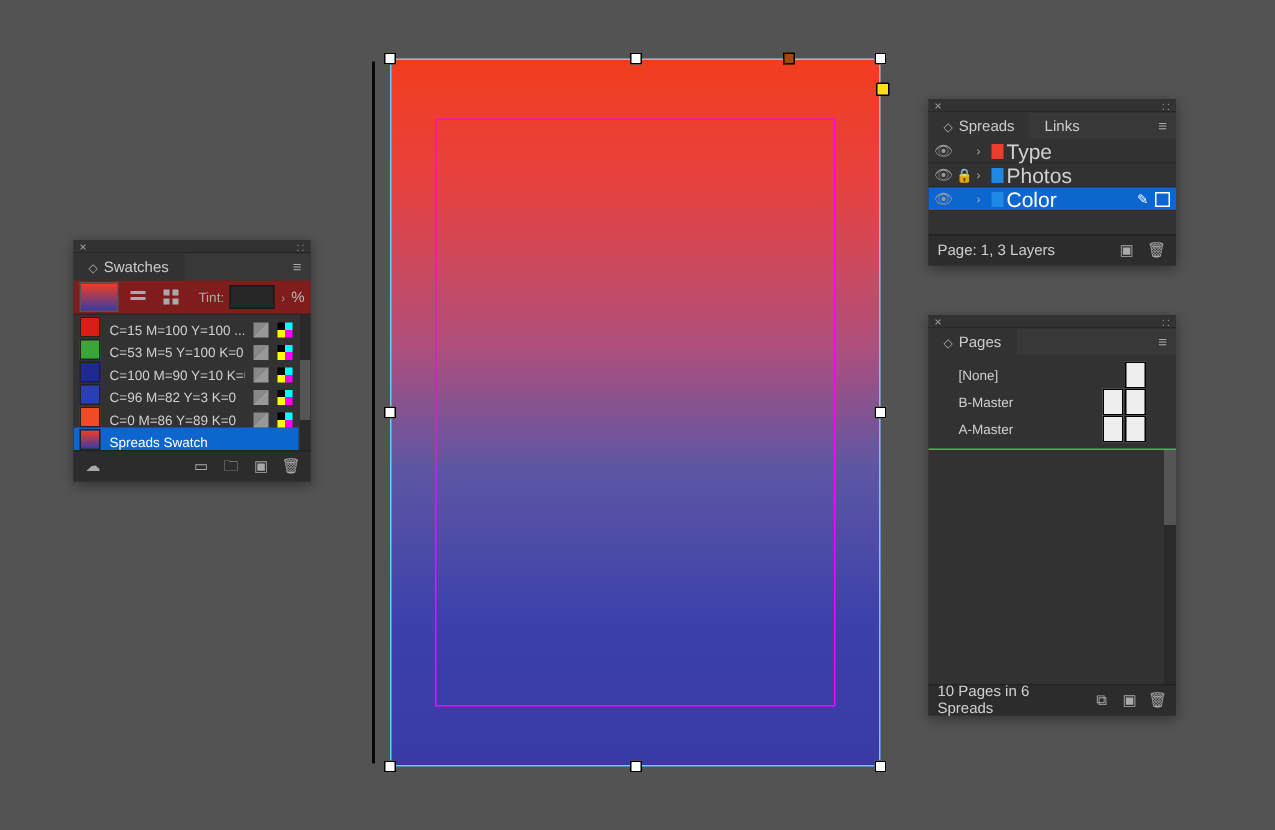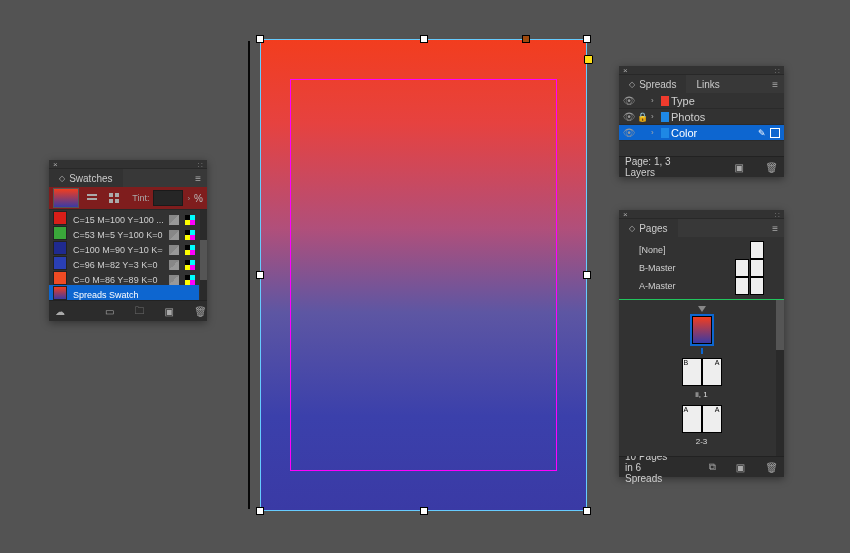--- a/index.html
+++ b/index.html
@@ -6,21 +6,21 @@
   .panel{position:absolute;background:#323232;box-shadow:0 2px 8px rgba(0,0,0,.4);}
   .panel-grip{height:8px;background:#323232;border-bottom:1px solid #282828;display:flex;align-items:center;}
   .panel-grip .x{margin-left:4px;color:#aaa;font-size:8px}
   .panel-grip .dots{margin-left:auto;margin-right:3px;color:#888;letter-spacing:1px;font-size:8px}
   .tabbar{display:flex;align-items:stretch;background:#383838;height:18px}
   .tab{padding:3px 10px;font-size:10px;color:#ccc;display:flex;align-items:center}
   .tab.active{background:#323232}
   .tab .chev{margin-right:4px;font-size:8px;color:#aaa}
   .tabbar .menu{margin-left:auto;padding:0 6px;display:flex;align-items:center;color:#aaa}
   .panel-body{background:#323232}
-  .panel-foot{height:20px;background:#2c2c2c;border-top:1px solid #222;display:flex;align-items:center;padding:0 6px;gap:20px}
+  .panel-foot{height:20px;background:#2c2c2c;border-top:1px solid #222;display:flex;align-items:center;padding:0 6px;gap:6px}
   .panel-foot .spacer{flex:1}
   .ficon{width:14px;height:14px;display:flex;align-items:center;justify-content:center;color:#aaa;font-size:10px}
 
   
   #swatches{left:49px;top:160px;width:158px}
   .sw-toolbar{height:22px;display:flex;align-items:center;padding:0 4px;gap:4px;background:#7f1d1d;border-bottom:1px solid #282828}
   .sw-thumb{width:24px;height:18px;background:linear-gradient(180deg,#f23d1e,#3a3aa5);border:1px solid #555}
   .tbtn{width:16px;height:16px;display:flex;align-items:center;justify-content:center;border:1px solid transparent;color:#aaa}
   .tbtn svg{display:block}
   .tint-label{margin-left:auto;font-size:9px;color:#aaa}
@@ -40,21 +40,21 @@
   .grad-chip{background:linear-gradient(180deg,#f23d1e,#3a3aa5)}
 
   
   #layers{left:619px;top:66px;width:165px}
   .layer-row{display:flex;align-items:center;height:15px;padding:0 4px;gap:2px;border-bottom:1px solid #2a2a2a}
   .layer-row.sel{background:#0d66d0;color:#fff}
   .eye{width:12px;height:12px;display:flex;align-items:center;justify-content:center;color:#999;font-size:10px}
   .lock{width:12px;height:12px;display:flex;align-items:center;justify-content:center;color:#999;font-size:9px}
   .tri{width:8px;font-size:8px;color:#aaa}
   .lc{width:8px;height:10px;flex:none}
-  .layer-name{flex:1;font-size:11px}
+  .layer-name{flex:1;font-size:14px}
   .pen{width:10px;height:10px;color:#fff;font-size:9px}
   .dot{width:8px;height:8px;border:1px solid #fff}
 
   
   #pages{left:619px;top:210px;width:165px}
   .masters{padding:4px 20px;border-bottom:1px solid #22c55e}
   .mrow{display:flex;align-items:center;height:18px}
   .mname{flex:1;font-size:9px}
   .mthumb{width:12px;height:16px;background:#eee;border:1px solid #000;margin-left:1px}
   .mrow .spread{display:flex}
@@ -269,43 +269,20 @@
       </div>
     <div class="mrow">
         <span class="mname">A-Master</span>
         <span class="spread">
           <span class="mthumb"></span>
           <span class="mthumb"></span>
         </span>
       </div>
   </div>
   <div class="pages-area panel-body">
-    <div class="pgwrap">
-      <div class="arrow-down"></div>
-      <div class="pgthumb pg-grad sel"></div>
-      <div class="vbar"></div>
-      <div class="spread-row">
-        <div class="pgthumb pg-blank">
-            <span class="pg-lbl l">B</span>
-          </div>
-        <div class="pgthumb pg-blank">
-            <span class="pg-lbl r">A</span>
-          </div>
-      </div>
-      <div class="pg-label">ii, 1</div>
-      <div class="spread-row" style="margin-top:4px">
-        <div class="pgthumb pg-blank">
-            <span class="pg-lbl l">A</span>
-          </div>
-        <div class="pgthumb pg-blank">
-            <span class="pg-lbl r">A</span>
-          </div>
-      </div>
-      <div class="pg-label">2-3</div>
-    </div>
     <div class="p-scroll"></div>
     <div class="p-thumb"></div>
   </div>
   <div class="panel-foot">
     <span>10 Pages in 6 Spreads</span>
     <span class="spacer"></span>
     <span class="ficon">⧉</span>
     <span class="ficon">▣</span>
     <span class="ficon">🗑</span>
   </div>

